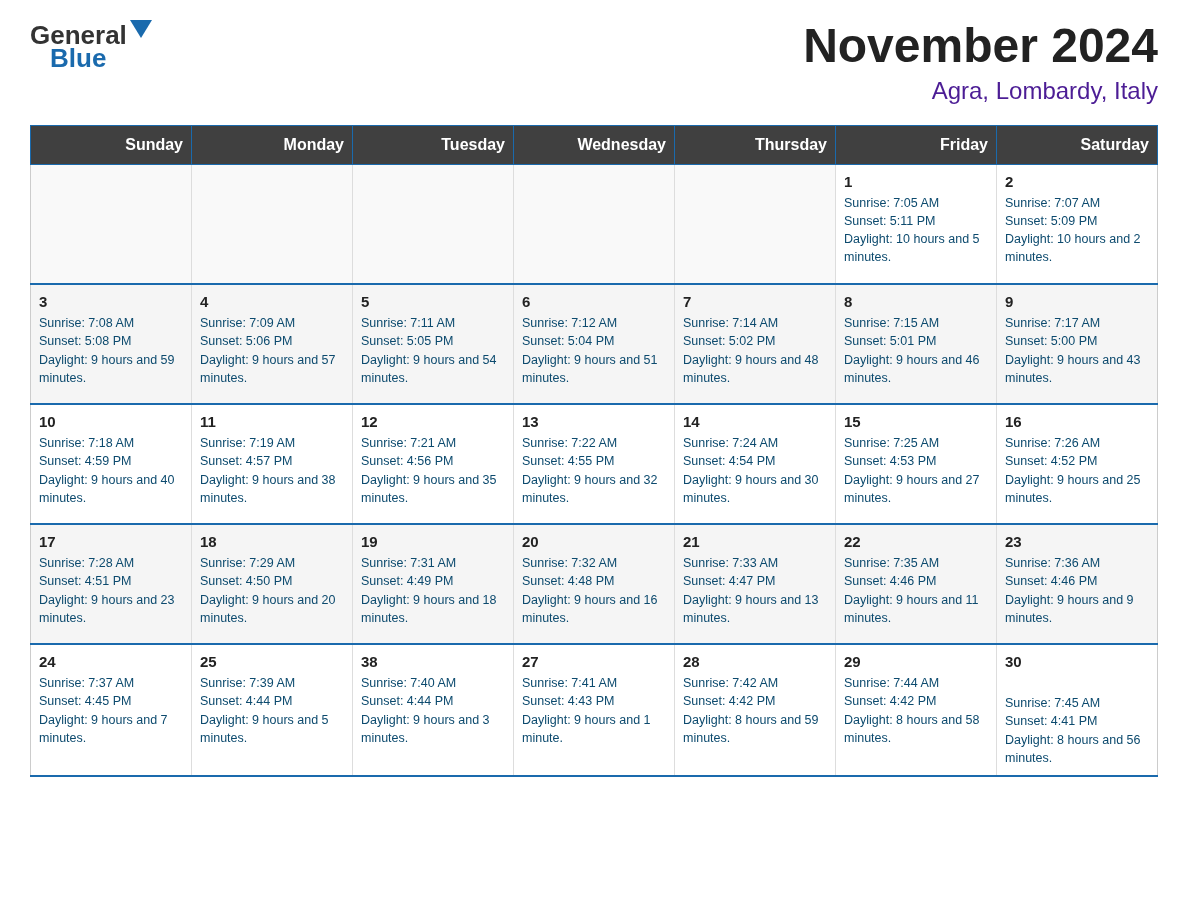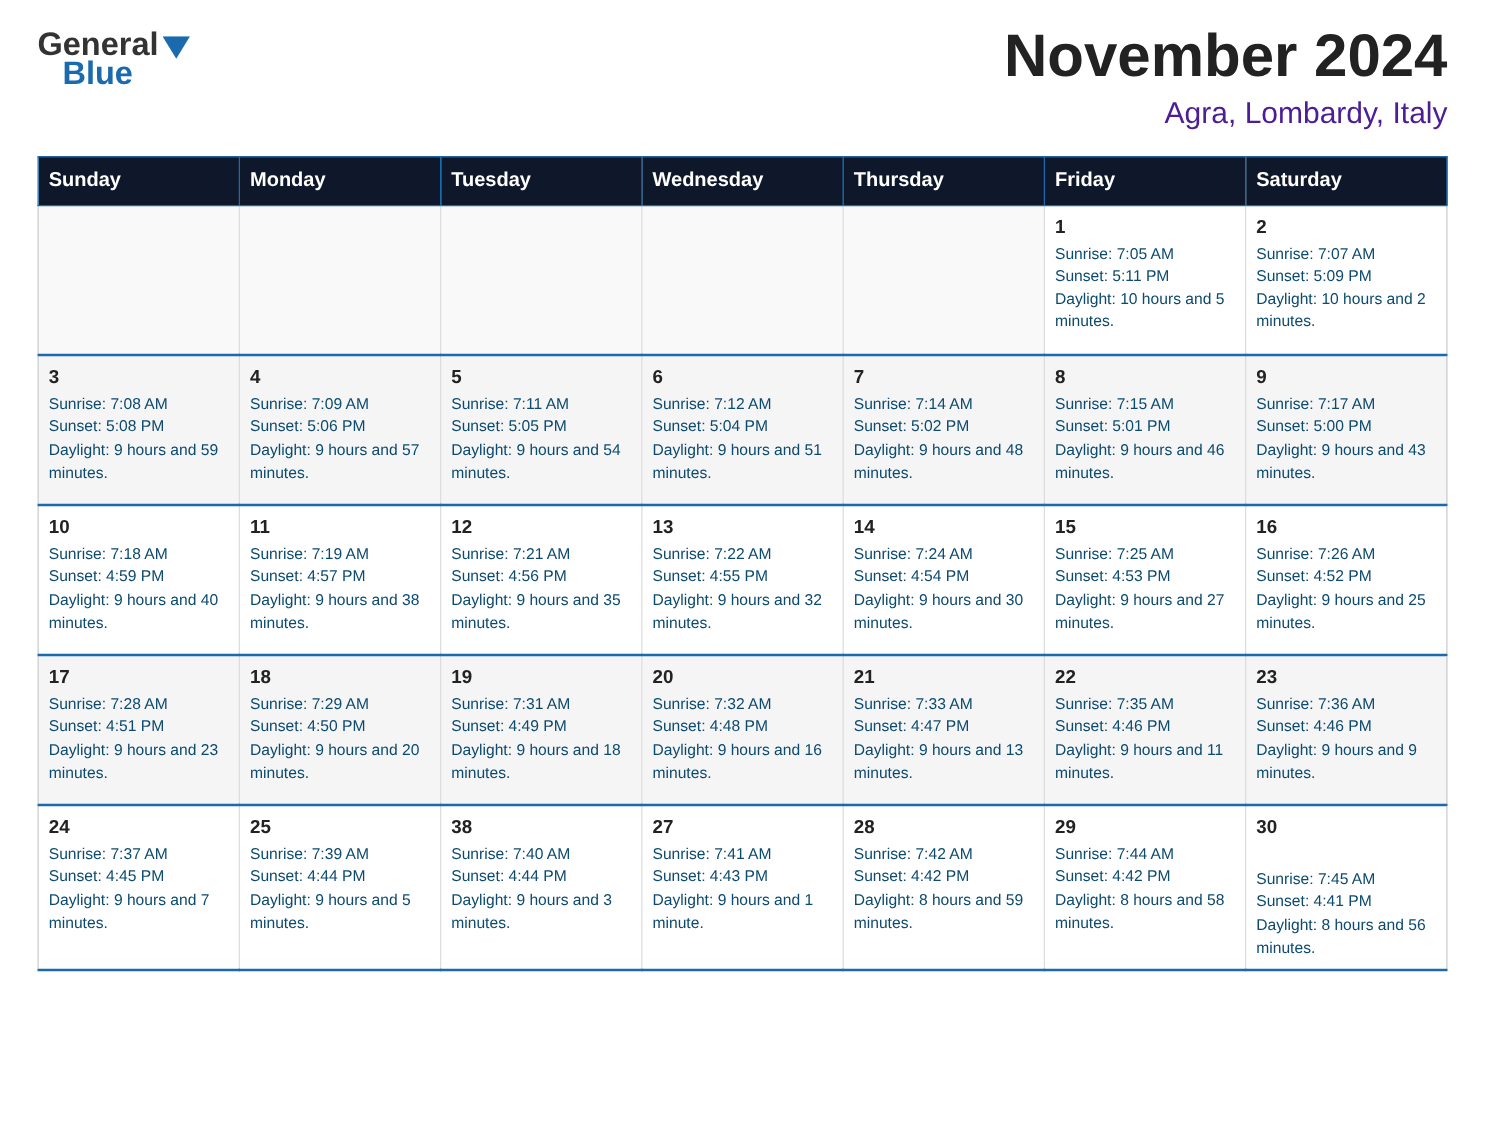--- a/index.html
+++ b/index.html
@@ -44,26 +44,26 @@
       font-size: 24px;
       color: #4c1d95;
       margin-top: 4px;
     }
     table {
       width: 100%;
       border-collapse: collapse;
       table-layout: fixed;
     }
     thead tr th {
-      background-color: #0f172a;
+      background-color: #404040;
       color: #ffffff;
       font-size: 16px;
       font-weight: bold;
       padding: 10px 8px;
-      text-align: left;
+      text-align: right;
       border: 1px solid #1a6aad;
     }
     tbody tr {
       border-bottom: 2px solid #1a6aad;
     }
     tbody td {
       vertical-align: top;
       padding: 8px;
       font-size: 13px;
       color: #333;
@@ -90,21 +90,21 @@
     tbody tr:nth-child(odd) { background: #ffffff; }
     tbody tr:nth-child(even) { background: #f5f5f5; }
     tbody td { background: inherit; }
   </style>
 </head>
 <body>
 
 <div class="header">
   <div class="logo">
     <div style="display:flex; flex-direction:column; align-items:flex-start;">
-      <div style="display:flex; align-items:flex-end;">
+      <div style="display:flex; align-items:flex-start;">
         <span class="logo-text-general">General</span>
         <svg width="22" height="22" viewBox="0 0 22 22" style="margin-left:3px;">
           <polygon points="0,0 22,0 11,18" fill="#1a6aad"></polygon>
         </svg>
       </div>
       <span class="logo-text-blue" style="margin-top:-8px; margin-left:20px;">Blue</span>
     </div>
   </div>
   <div class="title-block">
     <div class="month-year">November 2024</div>

